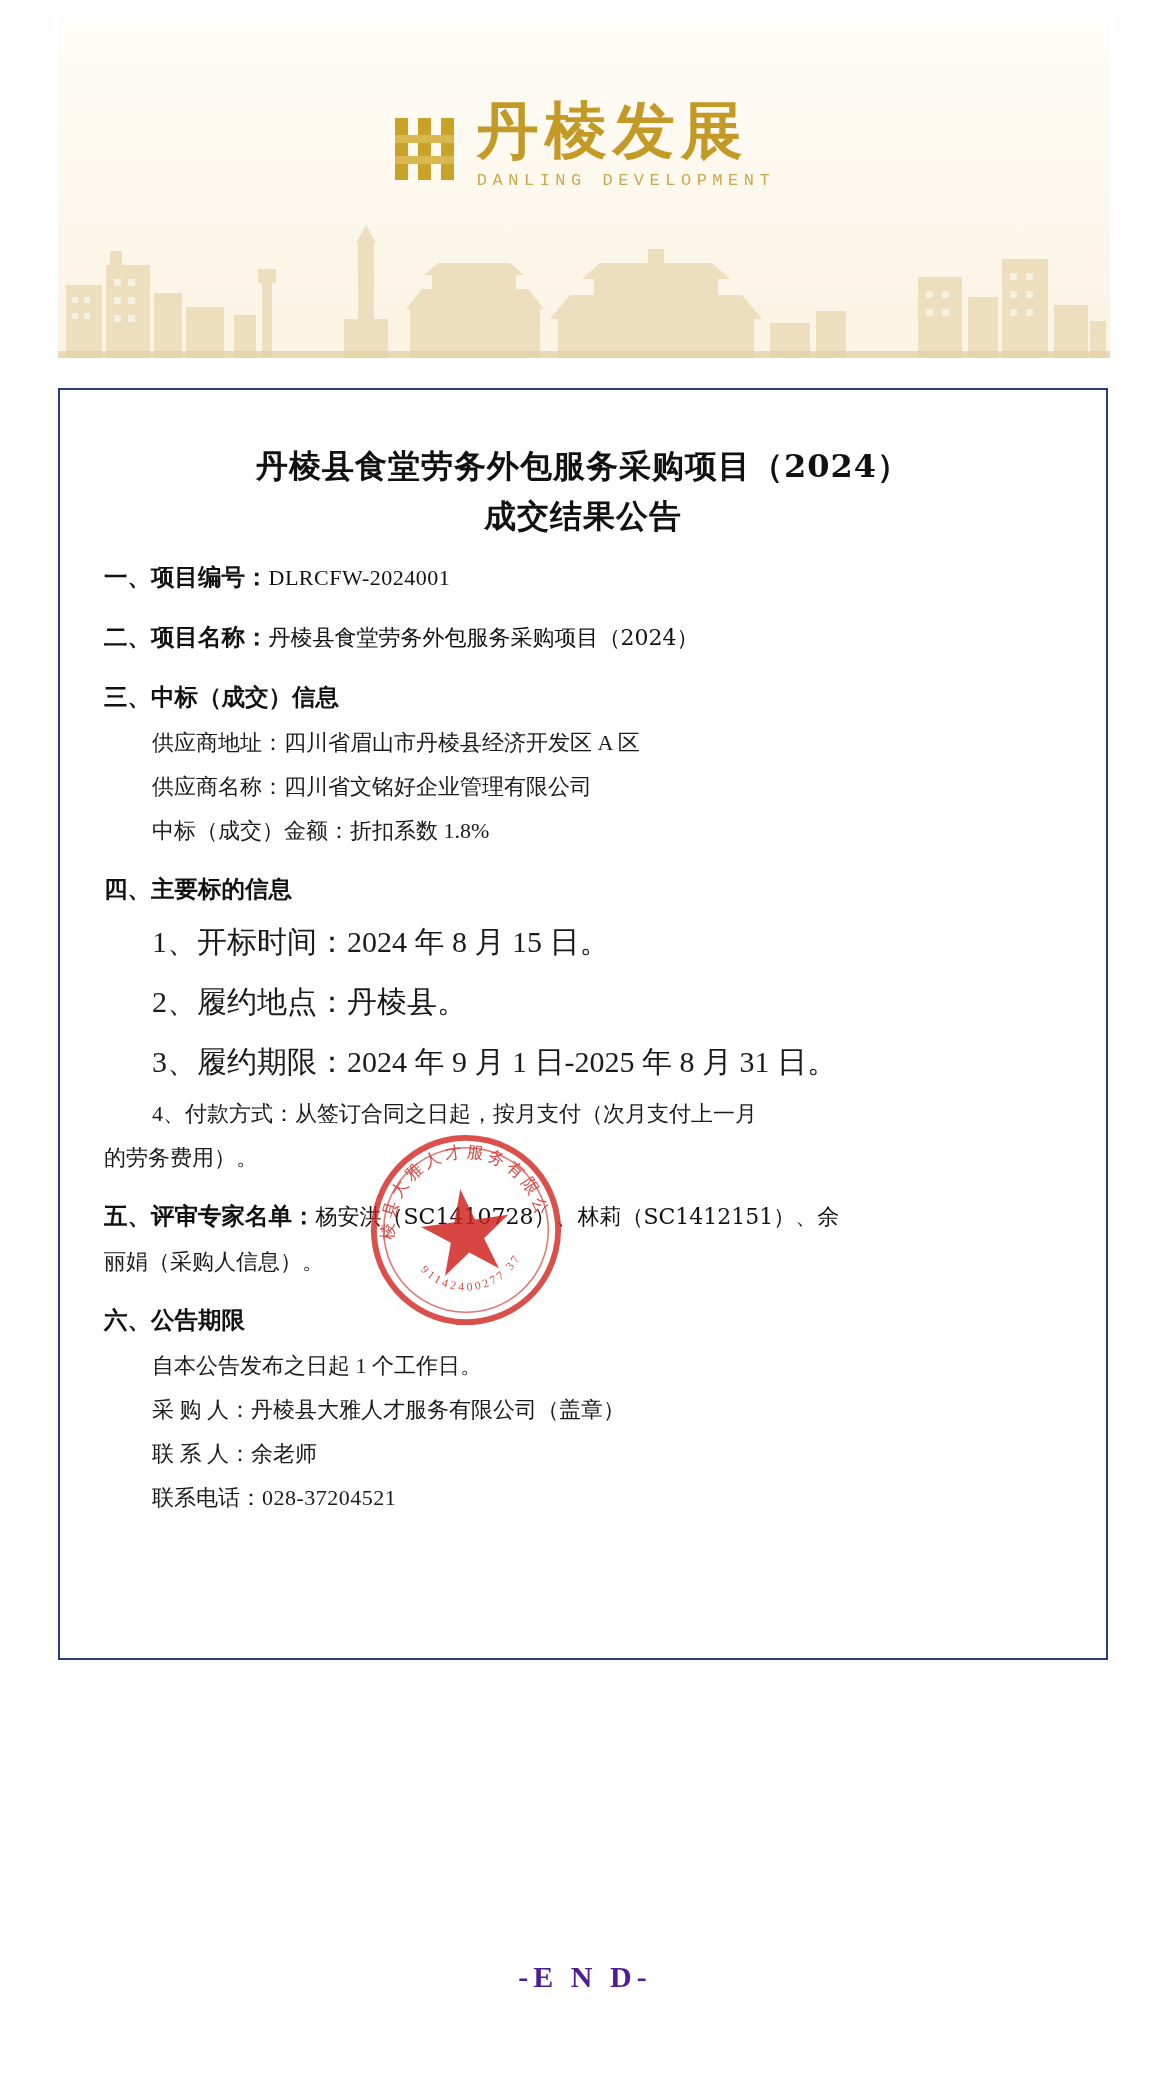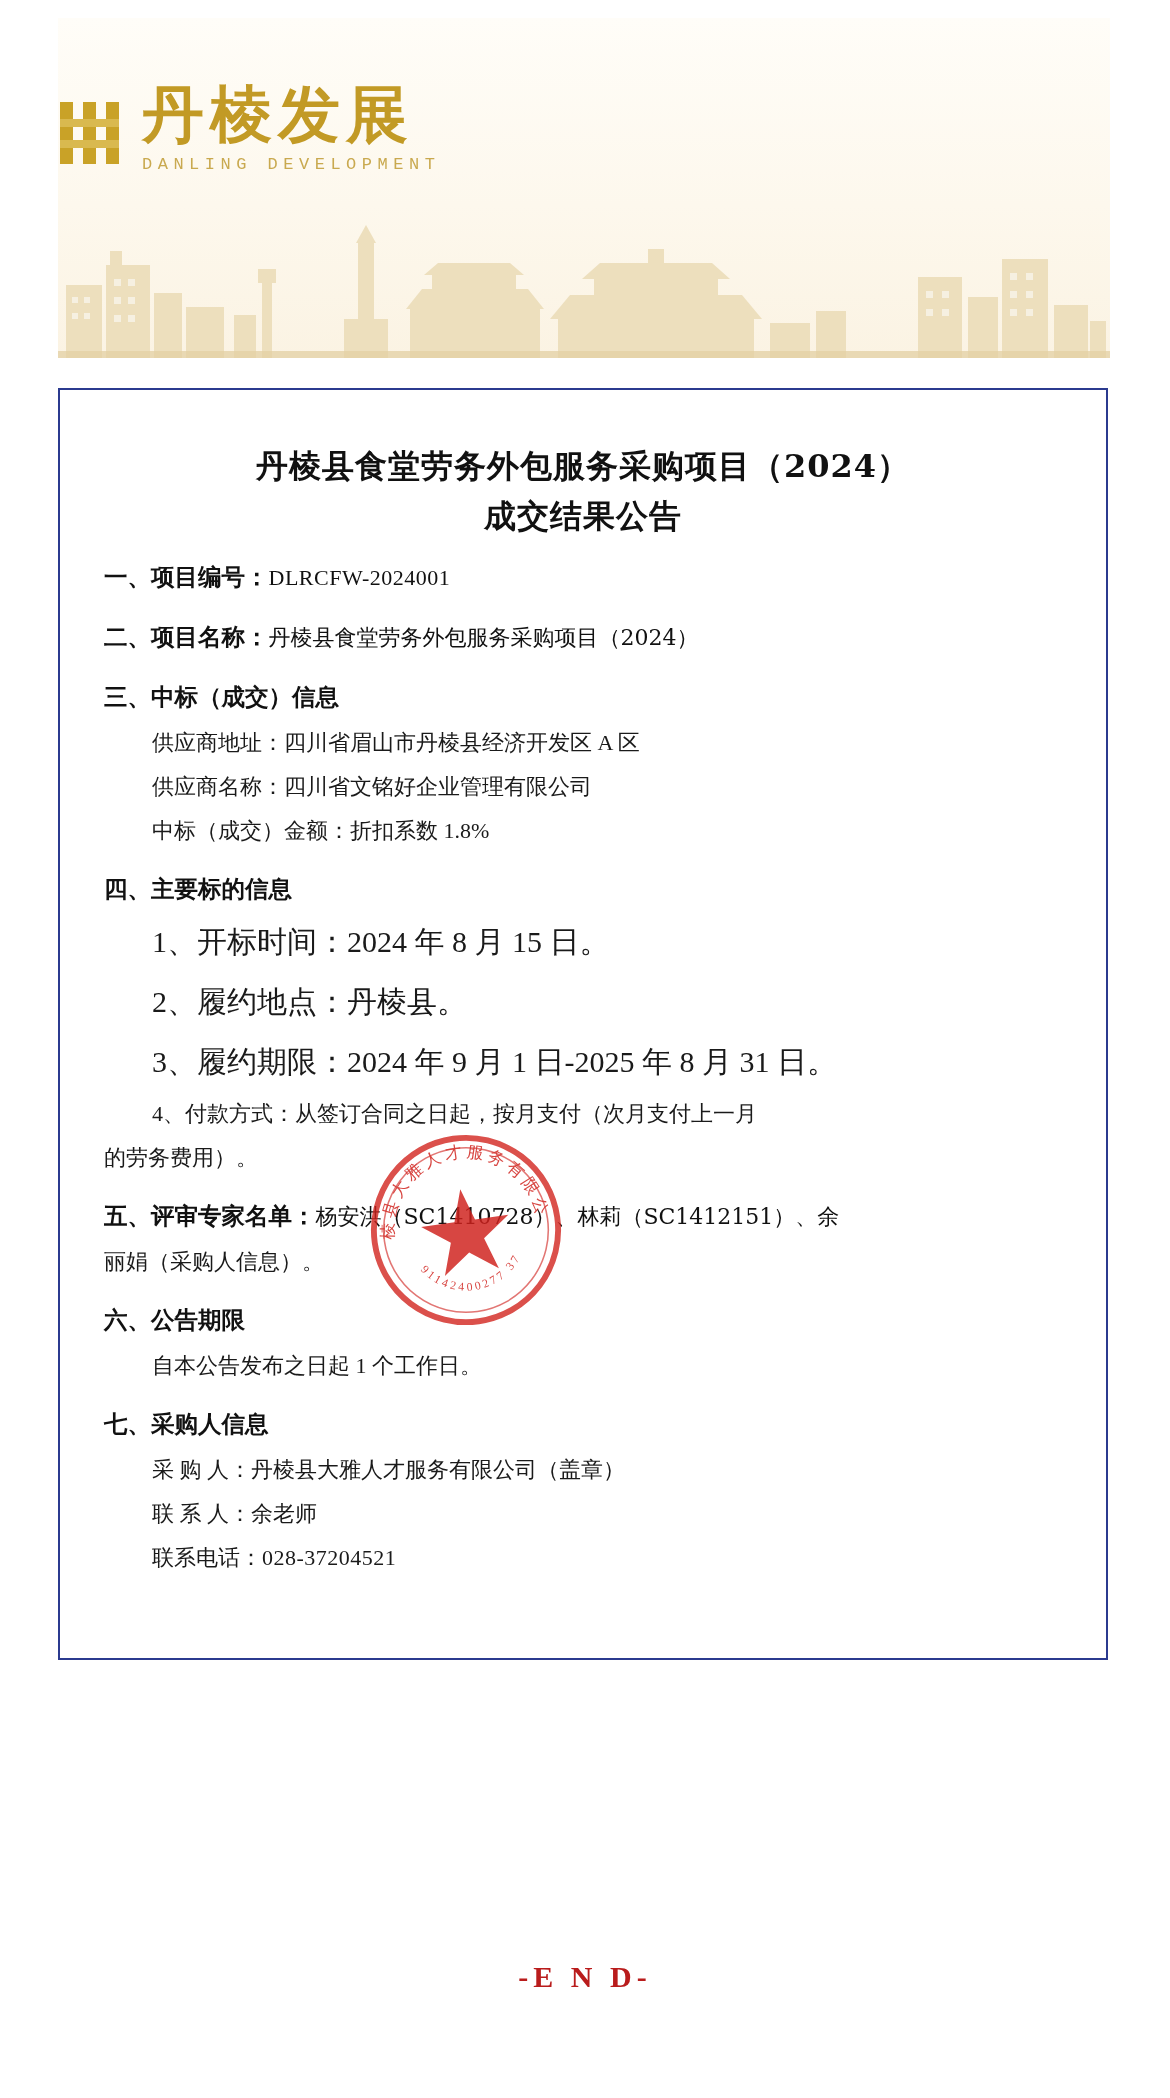--- a/index.html
+++ b/index.html
@@ -30,22 +30,23 @@
     top: 18px;
     width: 1052px;
     height: 340px;
     background: linear-gradient(180deg, #fffdf8 0%, #fdf8ed 55%, #fbf3e3 100%);
     overflow: hidden;
   }
   .banner-logo-wrap {
     position: absolute;
     left: 0;
     right: 0;
-    top: 64px;
+    top: 80px;
     display: flex;
+    justify-content: center;
     align-items: flex-end;
     gap: 22px;
   }
   .logo-mark {
     width: 62px;
     height: 62px;
     position: relative;
     flex: none;
     margin-bottom: 10px;
   }
@@ -169,21 +170,21 @@
   
   .end-mark {
     position: absolute;
     left: 0;
     right: 0;
     top: 1960px;
     text-align: center;
     font-size: 30px;
     font-weight: bold;
     letter-spacing: 5px;
-    color: #b91c1c;
+    color: #4c1d95;
     font-family: "Liberation Serif", serif;
   }
 </style>
 </head>
 <body>
 
 <div class="page">
 
   <div class="banner">
 
@@ -322,23 +323,20 @@
         <span>丽娟（采购人信息）。</span>
       </div>
 
       <div class="sec">
         <span class="sec-head">六、</span><span class="sec-head">公告期限</span>
       </div>
       <div class="indent1">
         <span>自本公告发布之日起 1 个工作日。</span>
       </div>
 
-      <div class="sec">
-        <span class="sec-head">七、</span><span class="sec-head">采购人信息</span>
-      </div>
       <div class="indent1">
         <span>采 购 人：</span><span>丹棱县大雅人才服务有限公司（盖章）</span>
       </div>
       <div class="indent1">
         <span>联 系 人：</span><span>余老师</span>
       </div>
       <div class="indent1">
         <span>联系电话：</span><span class="mono-val">028-37204521</span>
       </div>
 

